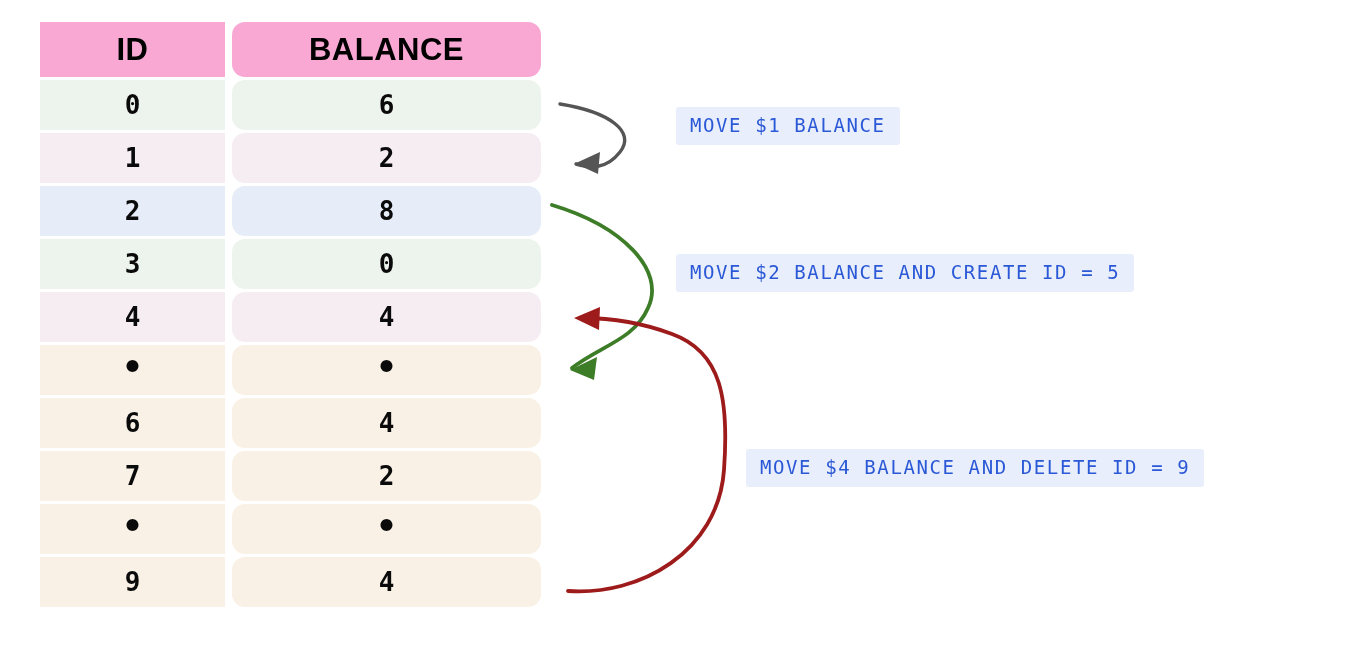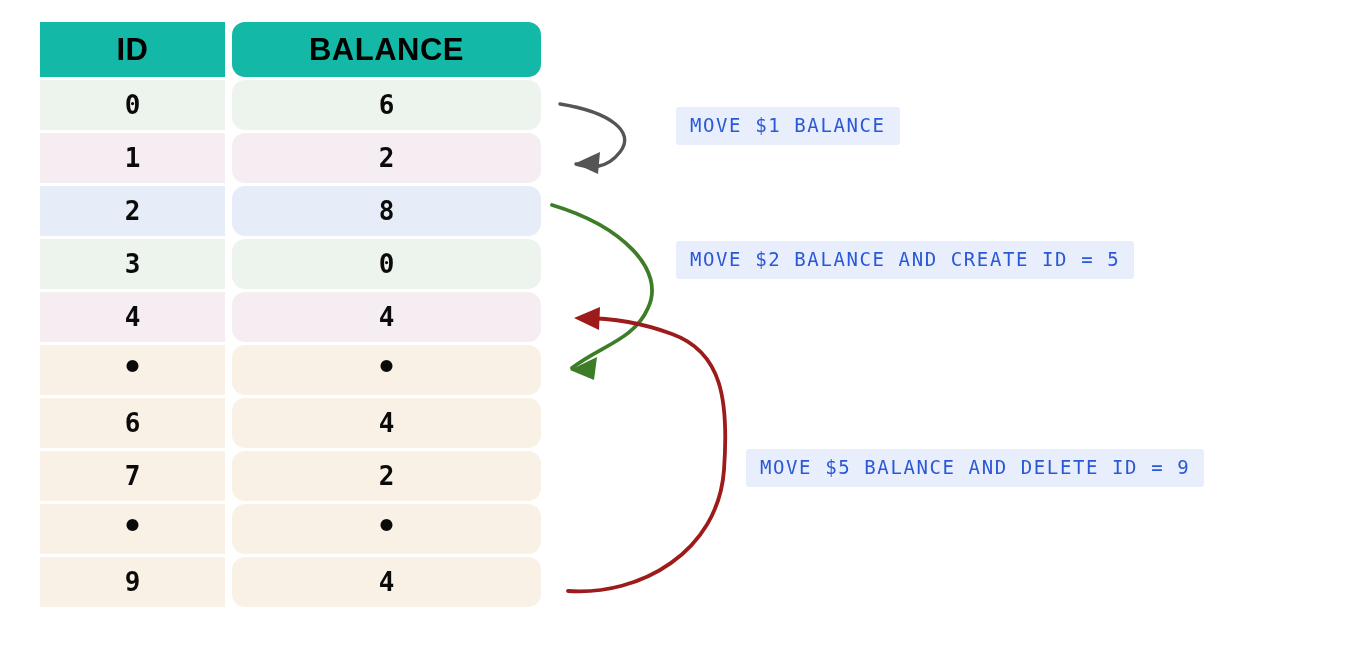--- a/index.html
+++ b/index.html
@@ -33,21 +33,21 @@
     display: flex;
     align-items: center;
     justify-content: center;
     box-sizing: border-box;
   }
   .cell-id    { width: 185px; }
   .cell-bal   { width: 309px; border-radius: 13px; }
 
   .hrow .cell {
     height: 55px;
-    background: #14b8a6;
+    background: #f9a8d4;
     color: #000000;
     font-size: 31px;
     font-weight: bold;
     letter-spacing: 0.5px;
   }
 
   .drow .cell {
     height: 50px;
     color: #0a0a0a;
     font-family: "DejaVu Sans Mono", "Liberation Mono", monospace;
@@ -72,21 +72,21 @@
     color: #2a58d6;
     font-family: "DejaVu Sans Mono", "Liberation Mono", monospace;
     font-size: 19px;
     letter-spacing: 1.6px;
     border-radius: 3px;
     padding: 9px 14px 10px 14px;
     white-space: nowrap;
     line-height: 1;
   }
   #pill-move1 { left: 676px; top: 107px; }
-  #pill-move2 { left: 676px; top: 241px; }
+  #pill-move2 { left: 676px; top: 254px; }
   #pill-move4 { left: 746px; top: 449px; }
 
   
   #arrow-layer {
     position: absolute;
     left: 0;
     top: 0;
     width: 1354px;
     height: 648px;
     pointer-events: none;
@@ -167,13 +167,13 @@
   </g>
 
   <g>
     <path d="M 568 591 C 640 596, 718 552, 724 470 C 729 400, 722 352, 672 334 C 640 322, 606 318, 582 318" fill="none" stroke="#9e1b1b" stroke-width="3.8" stroke-linecap="round"></path>
     <path d="M 574 318 L 600 307 L 599 330 Z" fill="#9e1b1b"></path>
   </g>
 </svg>
 
 <div class="pill" id="pill-move1">MOVE $1 BALANCE</div>
 <div class="pill" id="pill-move2">MOVE $2 BALANCE AND CREATE ID = 5</div>
-<div class="pill" id="pill-move4">MOVE $5 BALANCE AND DELETE ID = 9</div>
+<div class="pill" id="pill-move4">MOVE $4 BALANCE AND DELETE ID = 9</div>
 
 </body></html>

